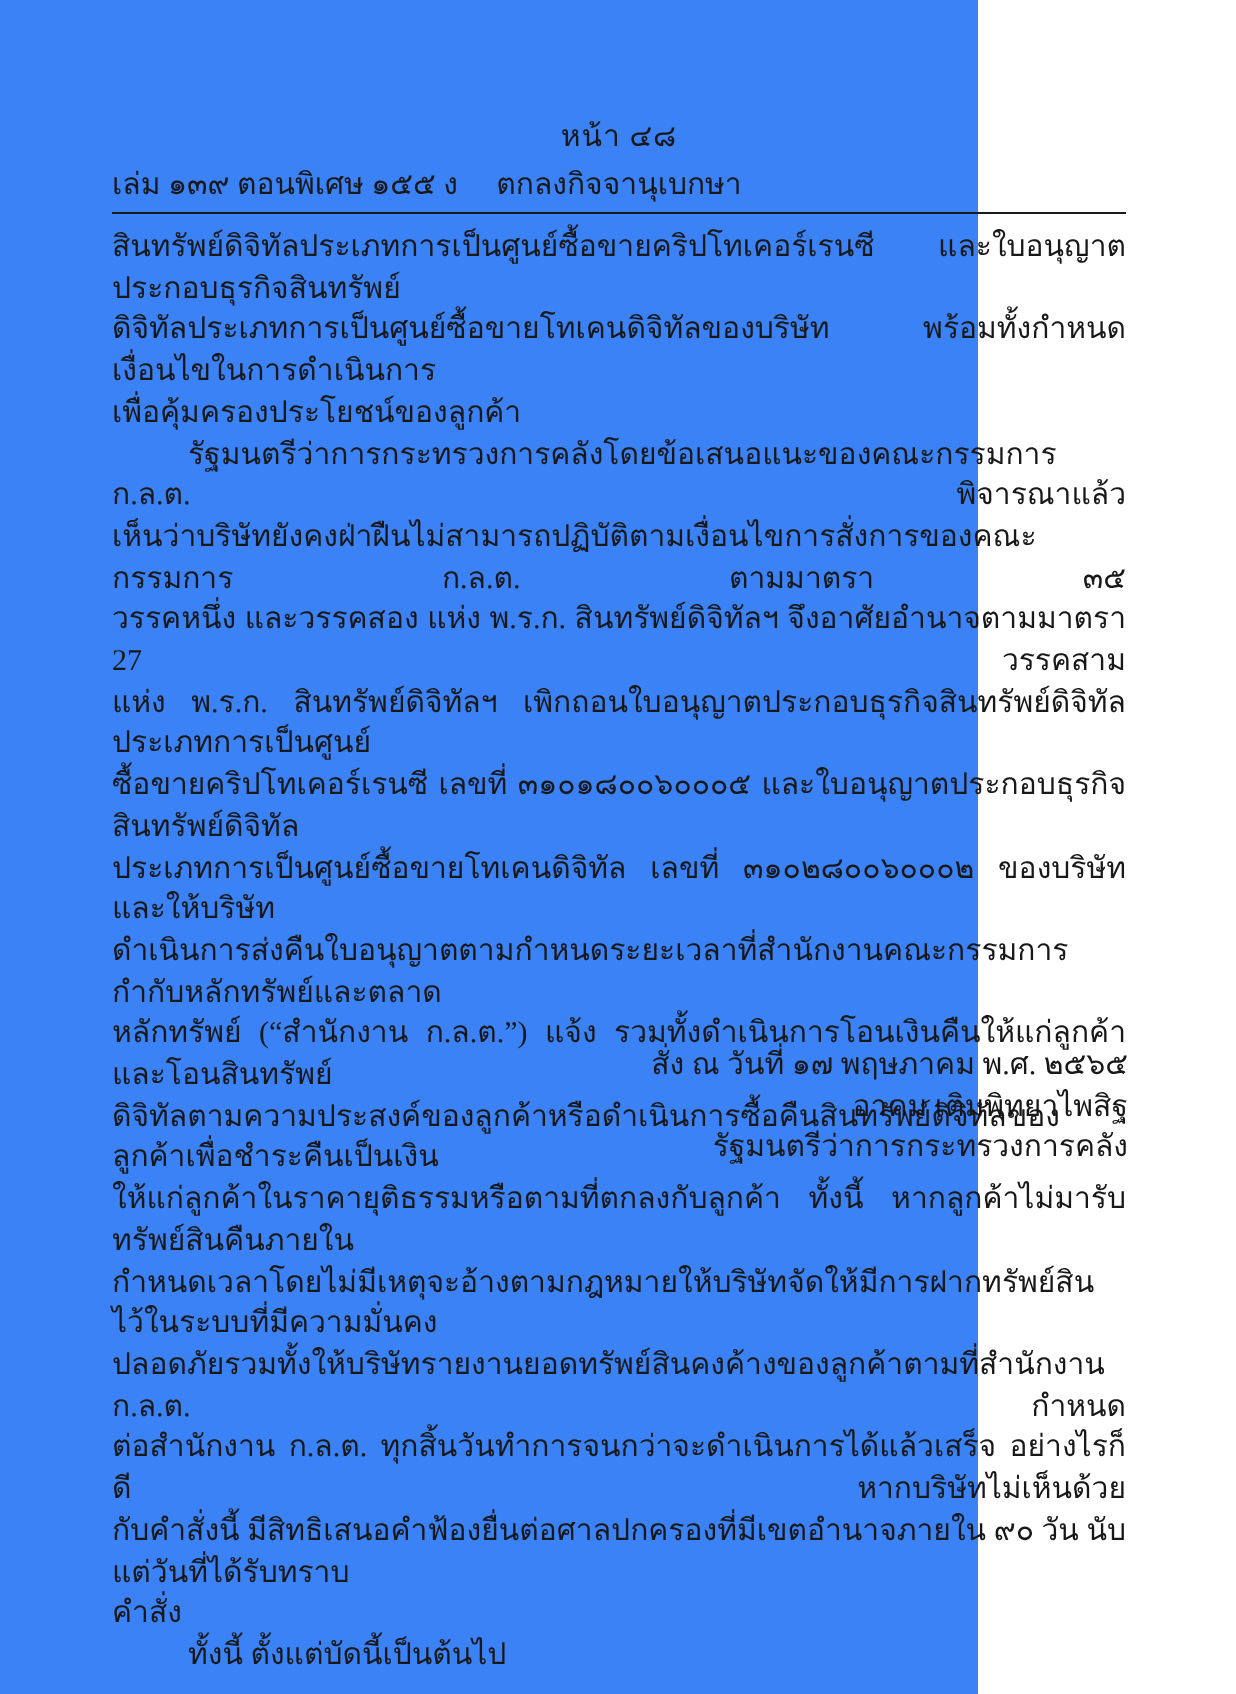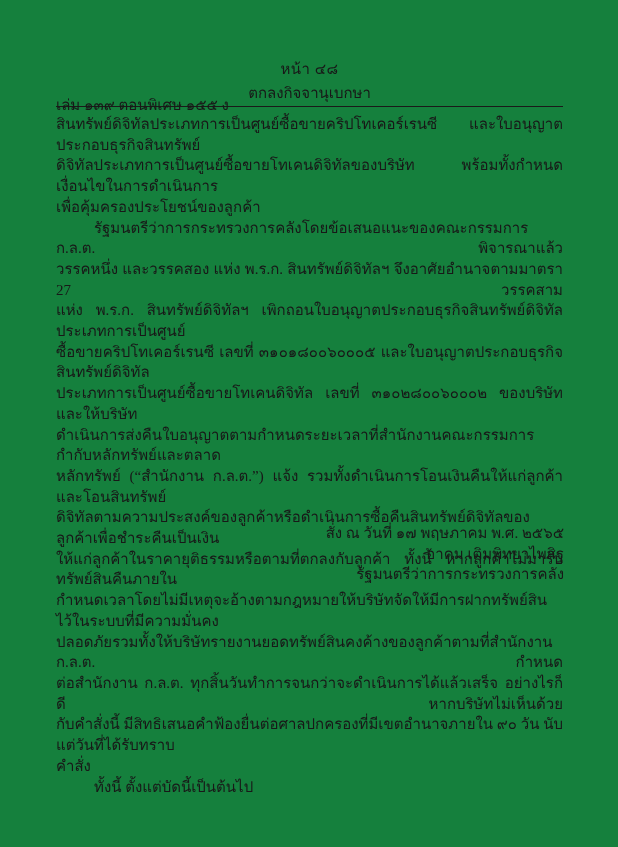--- a/index.html
+++ b/index.html
@@ -6,27 +6,27 @@
   html, body { background:#ffffff; }
   body {
     width:618px; height:847px;
     font-family:"Liberation Serif", serif;
     color:#181818;
     position:relative;
     overflow:hidden;
   }
   .page {
     position:absolute; top:0; left:0;
-    width:618px; height:847px;
-    background:#15803d;
+    width:489px; height:847px;
+    background:#3b82f6;
   }
   .header { position:absolute; top:59px; left:56px; width:507px; }
   .page-number { text-align:center; font-size:15px; line-height:20px; letter-spacing:0.5px; }
   .header-row { position:relative; height:22px; margin-top:3px; font-size:15px; line-height:22px; }
-  .vol { position:absolute; left:0; top:12px; white-space:nowrap; }
+  .vol { position:absolute; left:0; top:0; white-space:nowrap; }
   .date { position:absolute; right:0; top:0; white-space:nowrap; }
   .gazette { display:block; text-align:center; }
   .rule { border-bottom:1.6px solid #1a1a1a; margin-top:2px; }
   .body-text { position:absolute; top:114px; left:56px; width:507px; font-size:15px; }
   .para { margin:0; }
   .line {
     line-height:20.7px;
     text-align:justify;
     text-align-last:justify;
   }
@@ -53,20 +53,21 @@
   </div>
 
   <div class="body-text">
     <div class="para">
         <div class="line">สินทรัพย์ดิจิทัลประเภทการเป็นศูนย์ซื้อขายคริปโทเคอร์เรนซี  และใบอนุญาตประกอบธุรกิจสินทรัพย์</div>
         <div class="line">ดิจิทัลประเภทการเป็นศูนย์ซื้อขายโทเคนดิจิทัลของบริษัท  พร้อมทั้งกำหนดเงื่อนไขในการดำเนินการ</div>
         <div class="line">เพื่อคุ้มครองประโยชน์ของลูกค้า</div>
       </div>
     <div class="para indent">
         <div class="line">รัฐมนตรีว่าการกระทรวงการคลังโดยข้อเสนอแนะของคณะกรรมการ  ก.ล.ต.  พิจารณาแล้ว</div>
+        <div class="line">เห็นว่าบริษัทยังคงฝ่าฝืนไม่สามารถปฏิบัติตามเงื่อนไขการสั่งการของคณะกรรมการ ก.ล.ต. ตามมาตรา ๓๕</div>
         <div class="line">วรรคหนึ่ง และวรรคสอง แห่ง พ.ร.ก. สินทรัพย์ดิจิทัลฯ จึงอาศัยอำนาจตามมาตรา 27 วรรคสาม</div>
         <div class="line">แห่ง พ.ร.ก. สินทรัพย์ดิจิทัลฯ เพิกถอนใบอนุญาตประกอบธุรกิจสินทรัพย์ดิจิทัลประเภทการเป็นศูนย์</div>
         <div class="line">ซื้อขายคริปโทเคอร์เรนซี เลขที่ ๓๑๐๑๘๐๐๖๐๐๐๕ และใบอนุญาตประกอบธุรกิจสินทรัพย์ดิจิทัล</div>
         <div class="line">ประเภทการเป็นศูนย์ซื้อขายโทเคนดิจิทัล เลขที่ ๓๑๐๒๘๐๐๖๐๐๐๒ ของบริษัท และให้บริษัท</div>
         <div class="line">ดำเนินการส่งคืนใบอนุญาตตามกำหนดระยะเวลาที่สำนักงานคณะกรรมการกำกับหลักทรัพย์และตลาด</div>
         <div class="line">หลักทรัพย์ (“สำนักงาน ก.ล.ต.”) แจ้ง รวมทั้งดำเนินการโอนเงินคืนให้แก่ลูกค้าและโอนสินทรัพย์</div>
         <div class="line">ดิจิทัลตามความประสงค์ของลูกค้าหรือดำเนินการซื้อคืนสินทรัพย์ดิจิทัลของลูกค้าเพื่อชำระคืนเป็นเงิน</div>
         <div class="line">ให้แก่ลูกค้าในราคายุติธรรมหรือตามที่ตกลงกับลูกค้า ทั้งนี้ หากลูกค้าไม่มารับทรัพย์สินคืนภายใน</div>
         <div class="line">กำหนดเวลาโดยไม่มีเหตุจะอ้างตามกฎหมายให้บริษัทจัดให้มีการฝากทรัพย์สินไว้ในระบบที่มีความมั่นคง</div>
         <div class="line">ปลอดภัยรวมทั้งให้บริษัทรายงานยอดทรัพย์สินคงค้างของลูกค้าตามที่สำนักงาน ก.ล.ต. กำหนด</div>

